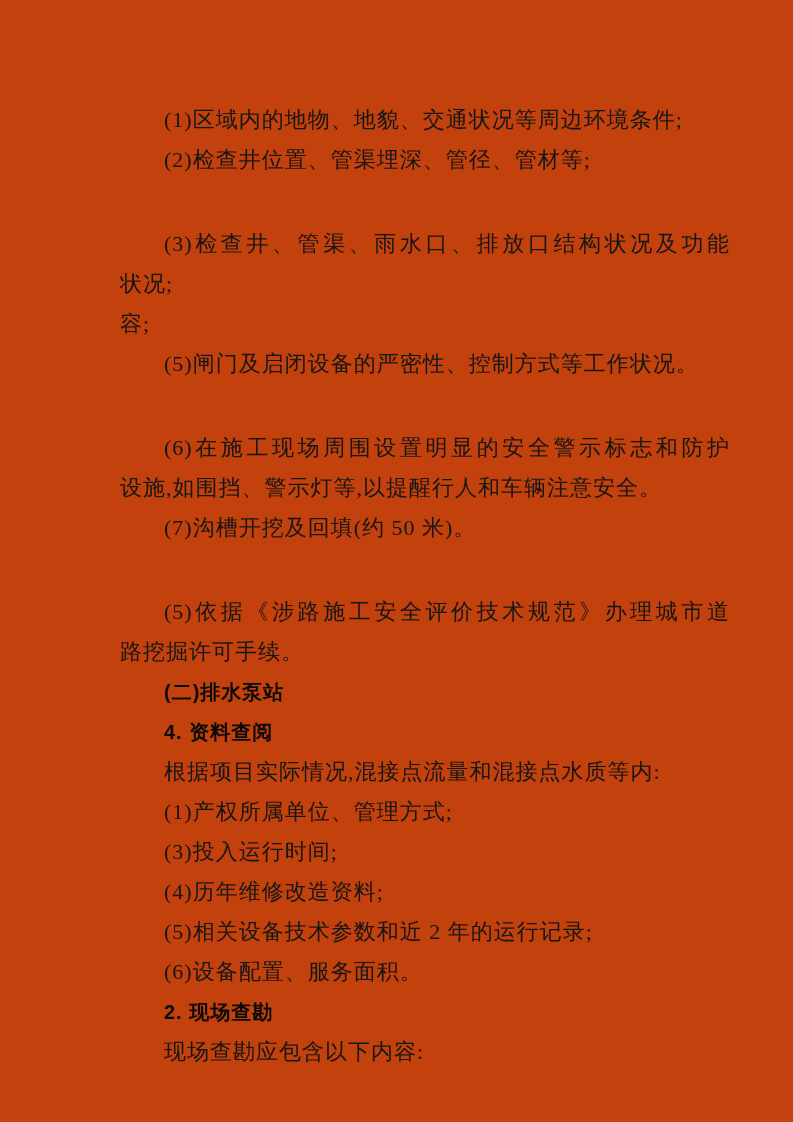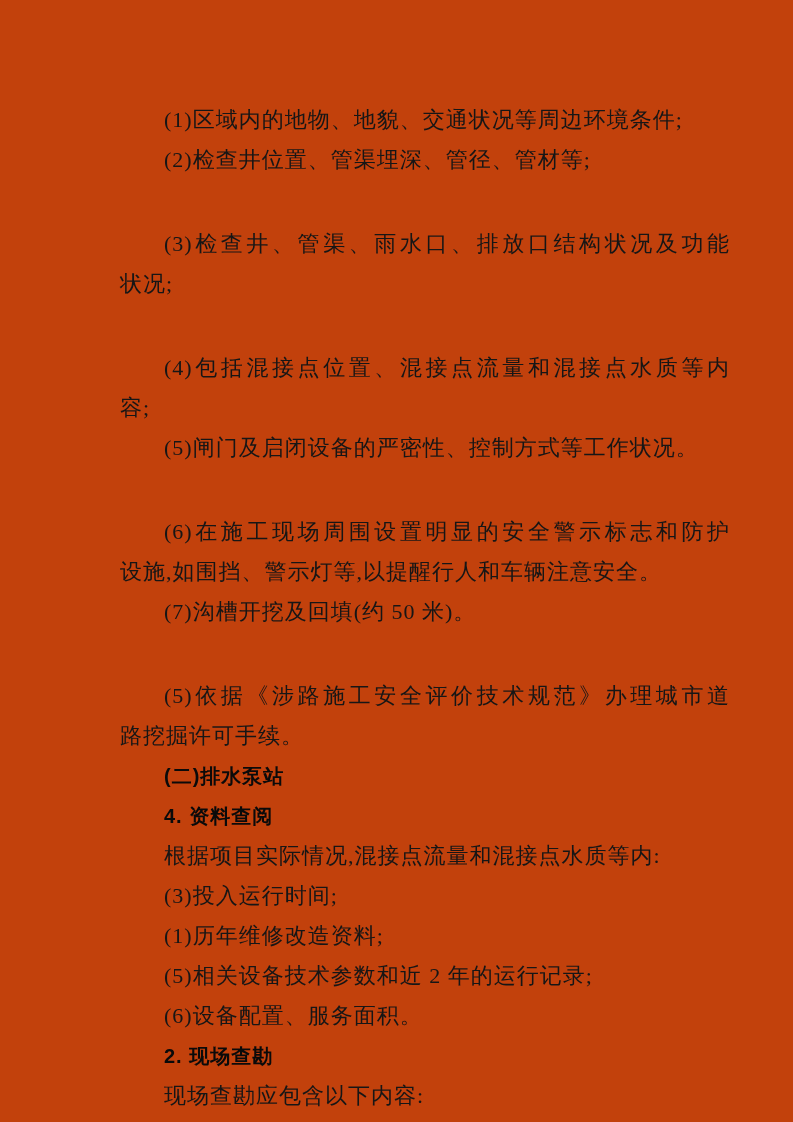--- a/index.html
+++ b/index.html
@@ -49,31 +49,31 @@
 </style>
 </head>
 <body>
 
 <div class="page">
   <div class="doc">
       <div class="line first">(1)区域内的地物、地貌、交通状况等周边环境条件;</div>
       <div class="line first">(2)检查井位置、管渠埋深、管径、管材等;</div>
       <div class="line first fill">(3)检查井、管渠、雨水口、排放口结构状况及功能</div>
       <div class="line">状况;</div>
-      <div class="line first fill">(4)包括混接点位置、混接点流量和混接点水质等内</div>
       <div class="line">容;</div>
       <div class="line first">(5)闸门及启闭设备的严密性、控制方式等工作状况。</div>
       <div class="line first fill">(6)在施工现场周围设置明显的安全警示标志和防护</div>
       <div class="line">设施,如围挡、警示灯等,以提醒行人和车辆注意安全。</div>
       <div class="line first">(7)沟槽开挖及回填(约 50 米)。</div>
       <div class="line first fill">(5)依据《涉路施工安全评价技术规范》办理城市道</div>
       <div class="line">路挖掘许可手续。</div>
       <div class="line first bold">(二)排水泵站</div>
       <div class="line first bold">4. 资料查阅</div>
       <div class="line first">根据项目实际情况,混接点流量和混接点水质等内:</div>
+      <div class="line first">(1)产权所属单位、管理方式;</div>
       <div class="line first">(3)投入运行时间;</div>
-      <div class="line first">(1)历年维修改造资料;</div>
+      <div class="line first">(4)历年维修改造资料;</div>
       <div class="line first">(5)相关设备技术参数和近 2 年的运行记录;</div>
       <div class="line first">(6)设备配置、服务面积。</div>
       <div class="line first bold">2. 现场查勘</div>
       <div class="line first">现场查勘应包含以下内容:</div>
     </div>
 </div>
 
 </body></html>

